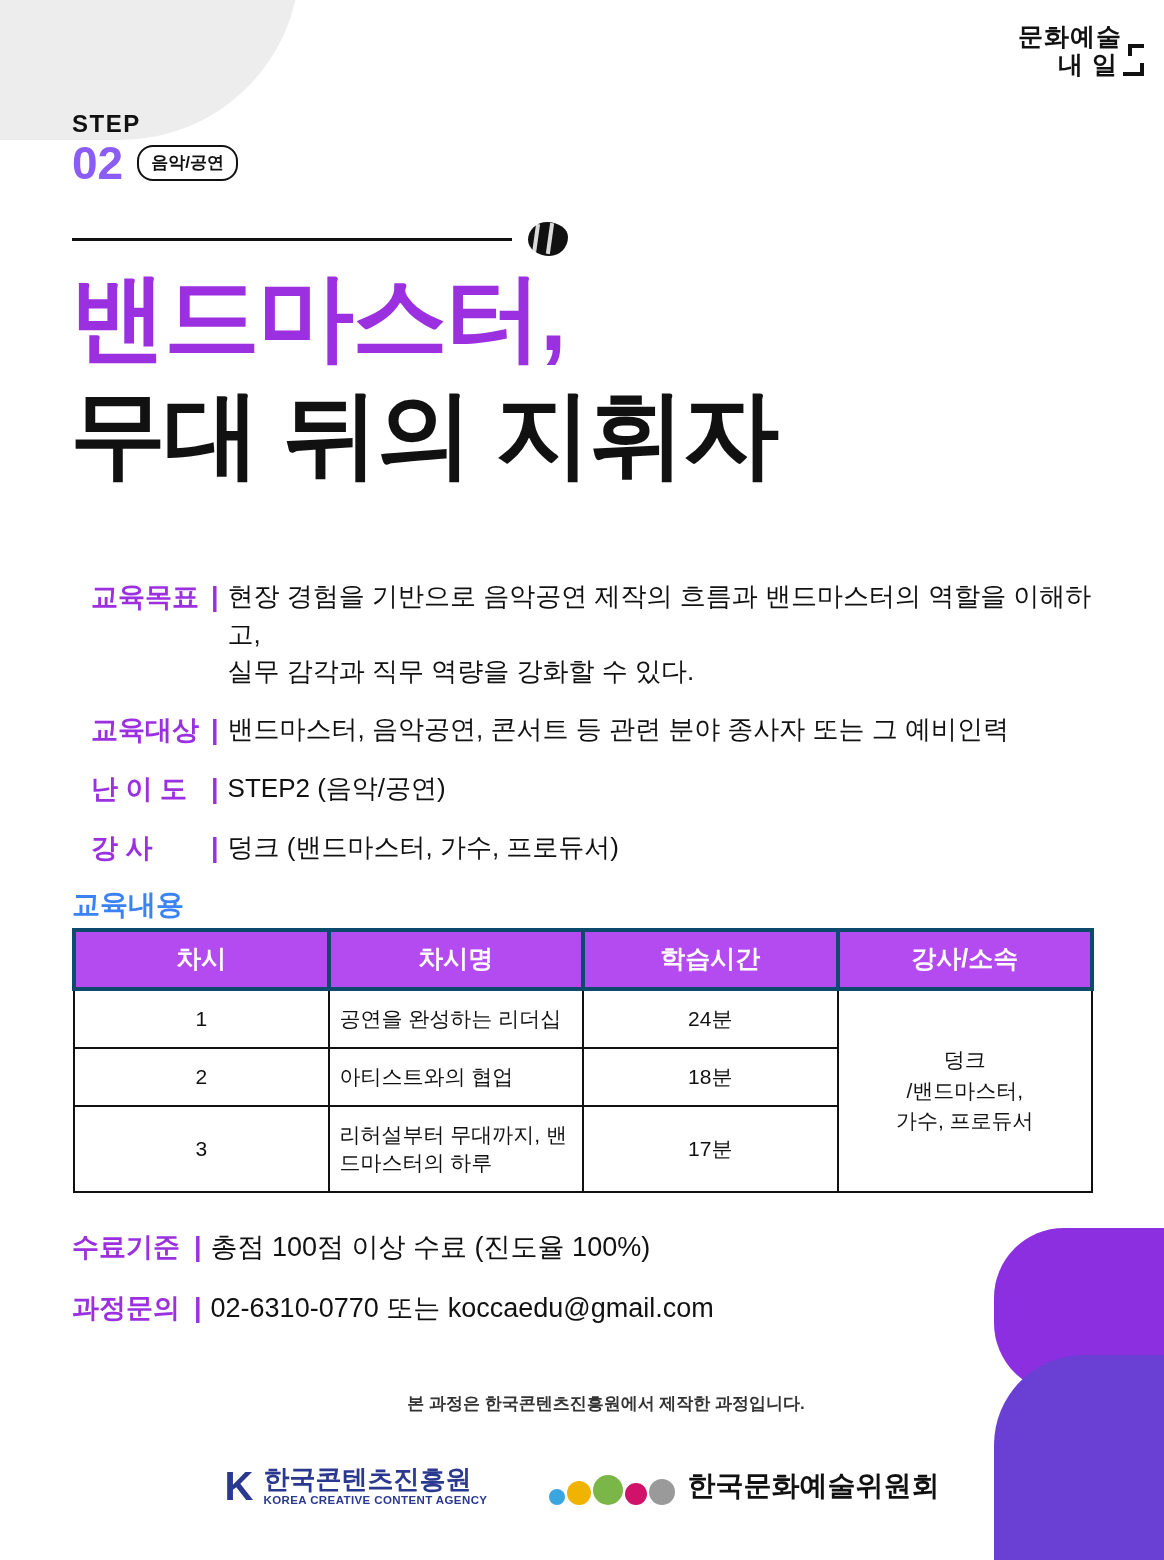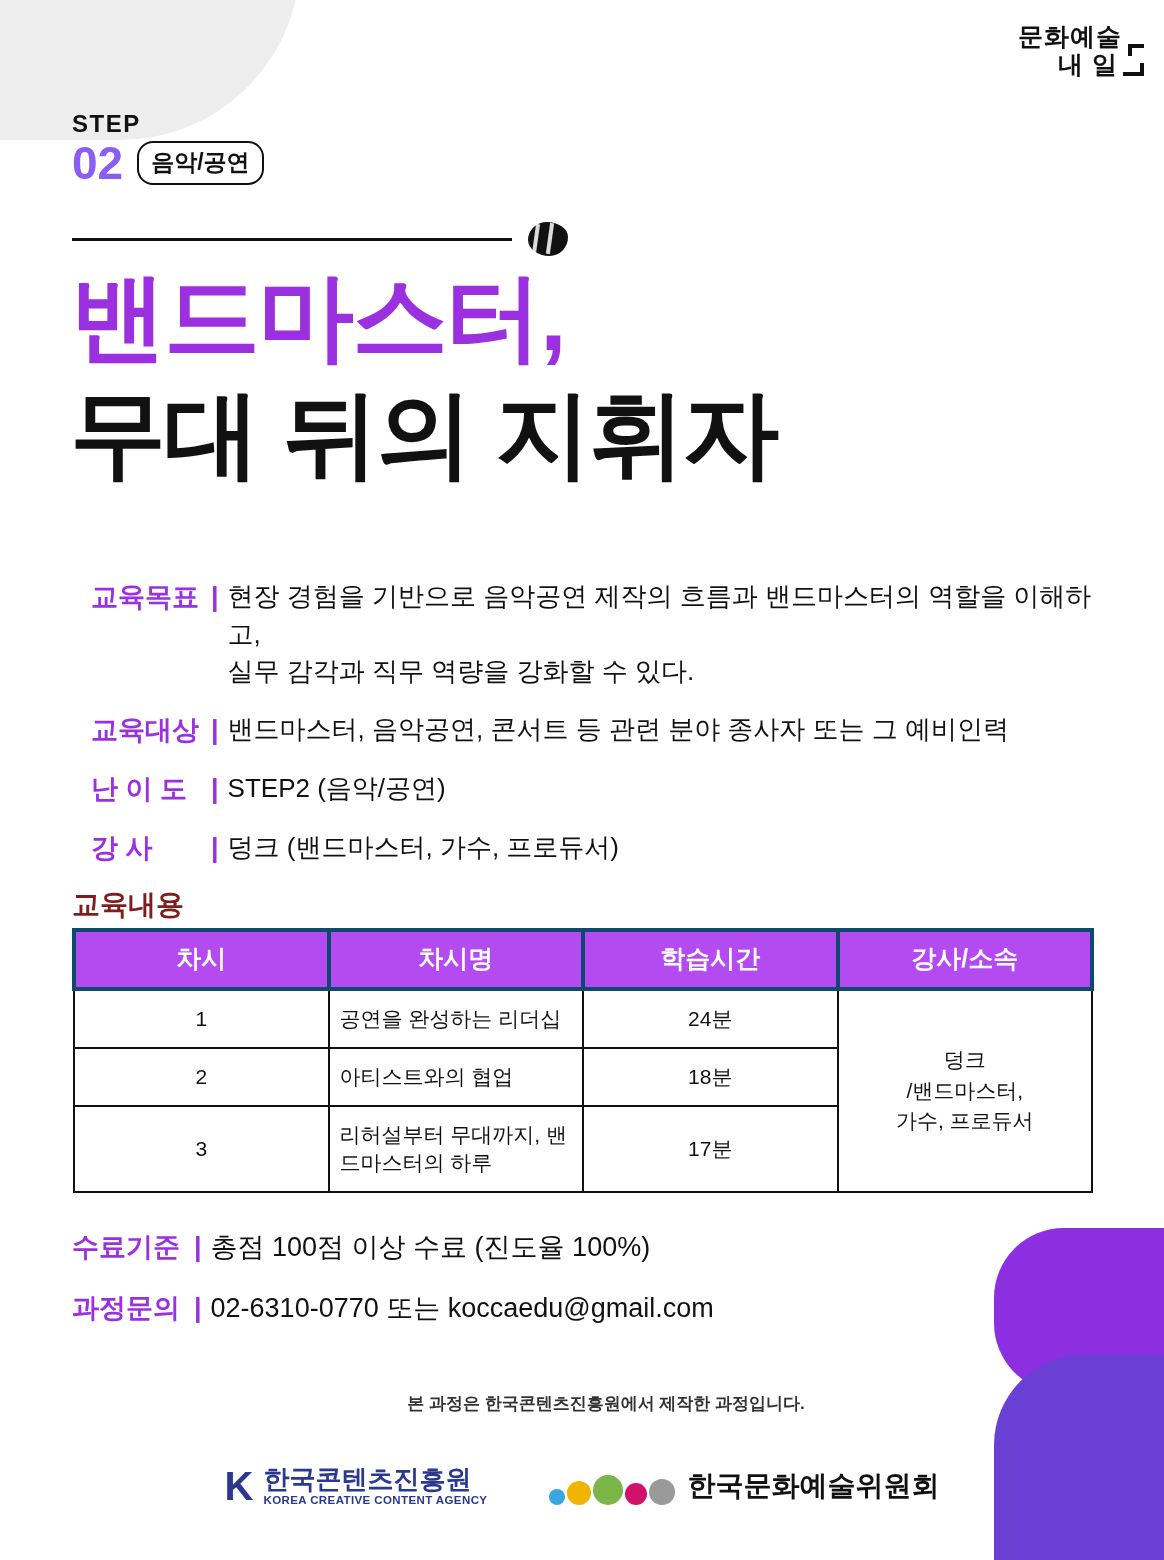--- a/index.html
+++ b/index.html
@@ -102,21 +102,21 @@
   .step-num {
     font-size: 46px;
     font-weight: 800;
     line-height: 1;
     color: #8b5cf6;
   }
   .step-chip {
     border: 2.5px solid #111;
     border-radius: 16px;
     padding: 4px 12px 5px;
-    font-size: 23px;
+    font-size: 17px;
     font-weight: 800;
     color: #111;
     white-space: nowrap;
   }
 
   
   .eduline {
     position: absolute;
     left: 72px;
     top: 222px;
@@ -222,21 +222,21 @@
   }
   .info-val .l2 { display: block; }
 
   
   .section-title {
     position: absolute;
     left: 72px;
     top: 886px;
     font-size: 28px;
     font-weight: 800;
-    color: #7f1d1d;
+    color: #3b82f6;
   }
   table.curriculum {
     position: absolute;
     left: 72px;
     top: 928px;
     width: 1022px;
     border-collapse: collapse;
     table-layout: fixed;
   }
   table.curriculum th {

